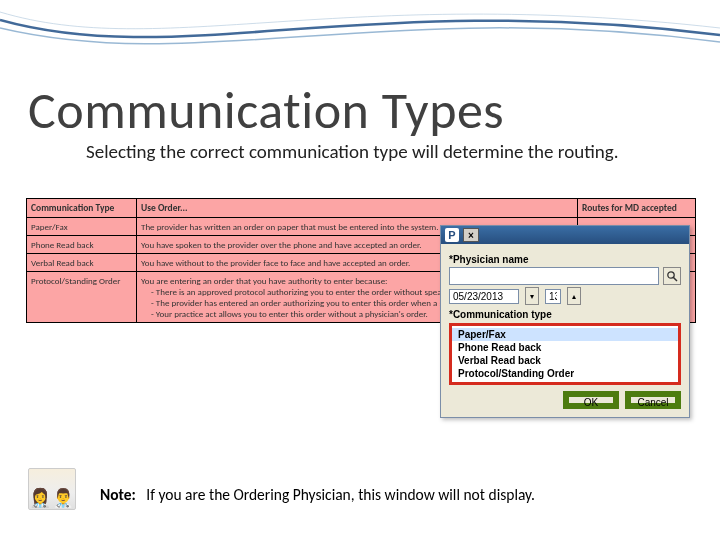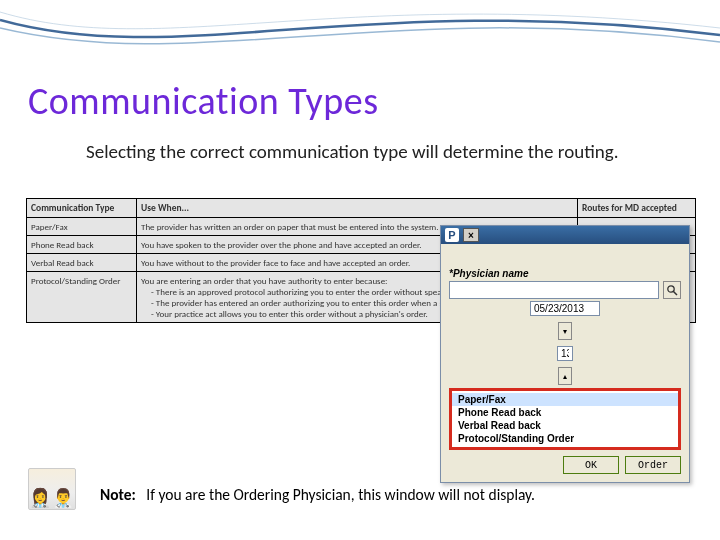--- a/index.html
+++ b/index.html
@@ -9,31 +9,31 @@
     background: #fff;
     position: relative;
     overflow: hidden;
   }
   .swoosh {
     position: absolute; top: 0; left: 0; width: 720px; height: 80px;
     pointer-events: none;
   }
   .slide-title {
     position: absolute; top: 78px; left: 28px;
-    font-size: 38px; font-weight: 400;
-    color: #6d28d9;
+    font-size: 52px; font-weight: 400;
+    color: #404040;
     letter-spacing: 0.5px;
   }
   .subtitle {
     position: absolute; top: 140px; left: 86px; width: 560px;
     font-size: 19px; color: #222; line-height: 1.25;
   }
   .tbl-wrap {
     position: absolute; top: 198px; left: 26px; width: 670px;
-    background: #e5e5e5;
+    background: #fca5a5;
   }
   table.comm {
     width: 100%; border-collapse: collapse;
     table-layout: fixed;
     font-size: 9px;
   }
   table.comm th, table.comm td {
     border: 1px solid #000; padding: 3px 4px;
     text-align: left; vertical-align: top;
     color: #333;
@@ -78,49 +78,49 @@
     color:#274e7e; font-weight:bold; font-size:11px;
     border-radius:2px;
   }
   .win .titlebar .ttl { flex:1; font-weight:bold; font-size:11px; }
   .win .titlebar .x {
     width:16px; height:14px; background:#d4d0c8; border:1px solid #555;
     display:flex; align-items:center; justify-content:center;
     color:#000; font-size:10px; font-weight:bold;
   }
   .win .body { padding: 6px 8px 8px; }
-  .win .lbl { font-weight:bold; margin-top:18px;font-style:italic; }
+  .win .lbl { font-weight:bold; margin-top:4px; }
   .win input[type=text] {
     border:1px solid #7b8ea8; background:#fff; font-size:10px;
     padding:1px 3px;
   }
   .phys-row { display:flex; gap:4px; margin-top:2px; }
   .phys-row input { flex:1; background:#ffffc8; }
   .phys-row .search {
     width:18px; height:18px; border:1px solid #888; background:#ece9d8;
     display:inline-flex; align-items:center; justify-content:center;
   }
-  .dt-row { display:flex; gap:6px; align-items:center; margin-top:2px;flex-direction:column; }
+  .dt-row { display:flex; gap:6px; align-items:center; margin-top:2px; }
   .dt-row input { width:70px; }
   .dt-row .dd, .dt-row .ud {
     width:14px; height:18px; border:1px solid #888; background:#ece9d8;
     display:inline-flex; align-items:center; justify-content:center; font-size:8px;
   }
   .listbox {
     margin-top:3px; border:3px solid #d52b1e; background:#fff;
     padding:2px 0;
   }
   .listbox .opt {
     padding:1px 6px; font-size:10px; font-weight:bold;
   }
   .listbox .opt.sel { background:#cde3ff; }
   .btnrow { display:flex; justify-content:flex-end; gap:6px; margin-top:6px; }
   .btnrow button {
     width:56px; height:18px; font-size:10px;
-    border:1px solid #4d7c0f; background:#ece9d8;font-family:Liberation Mono, monospace;
+    border:6px solid #4d7c0f; background:#ece9d8;
   }
 </style>
 </head>
 <body>
 
 <svg class="swoosh" viewBox="0 0 720 80" preserveAspectRatio="none">
   <path d="M0,20 C180,70 360,-10 720,35" stroke="#2e5a8e" stroke-width="2.5" fill="none" opacity="0.9"></path>
   <path d="M0,28 C200,75 380,-2 720,42" stroke="#7fa6c9" stroke-width="1.5" fill="none" opacity="0.8"></path>
   <path d="M0,12 C160,60 340,-15 720,28" stroke="#b8cde0" stroke-width="1" fill="none" opacity="0.7"></path>
 </svg>
@@ -132,21 +132,21 @@
 <div class="tbl-wrap">
   <table class="comm">
     <colgroup>
         <col class="c1">
         <col class="c2">
         <col class="c3">
       </colgroup>
     <thead>
       <tr>
         <th>Communication Type</th>
-        <th>Use When...</th>
+        <th>Use Order...</th>
         <th>Routes for MD accepted</th>
       </tr>
     </thead>
     <tbody id="tbl-body">
         <tr>
           <td>Paper/Fax</td>
           <td>The provider has written an order on paper that must be entered into the system.</td>
           <td>No</td>
         </tr>
         <tr>
@@ -188,29 +188,30 @@
             <line x1="7.5" y1="7.5" x2="11" y2="11" stroke="#333" stroke-width="1.5"></line>
           </svg>
       </span>
     </div>
     <div class="dt-row">
       <input type="text" value="05/23/2013" style="">
       <span class="dd">▾</span>
       <input type="text" style="width: 16px;" value="1351">
       <span class="ud">▴</span>
     </div>
+    <div class="lbl">*Communication type</div>
     <div class="listbox">
       <div class="opt sel">Paper/Fax</div>
       <div class="opt">Phone Read back</div>
       <div class="opt">Verbal Read back</div>
       <div class="opt">Protocol/Standing Order</div>
     </div>
     <div class="btnrow">
       <button>OK</button>
-      <button>Order</button>
+      <button>Cancel</button>
     </div>
   </div>
 </div>
 
 <div class="note-img">👩‍⚕️👨‍⚕️</div>
 <p class="note">
   <span class="lbl">Note:</span>
   &nbsp;&nbsp;<span>If you are the Ordering Physician, this window will not display.</span>
 </p>
 

